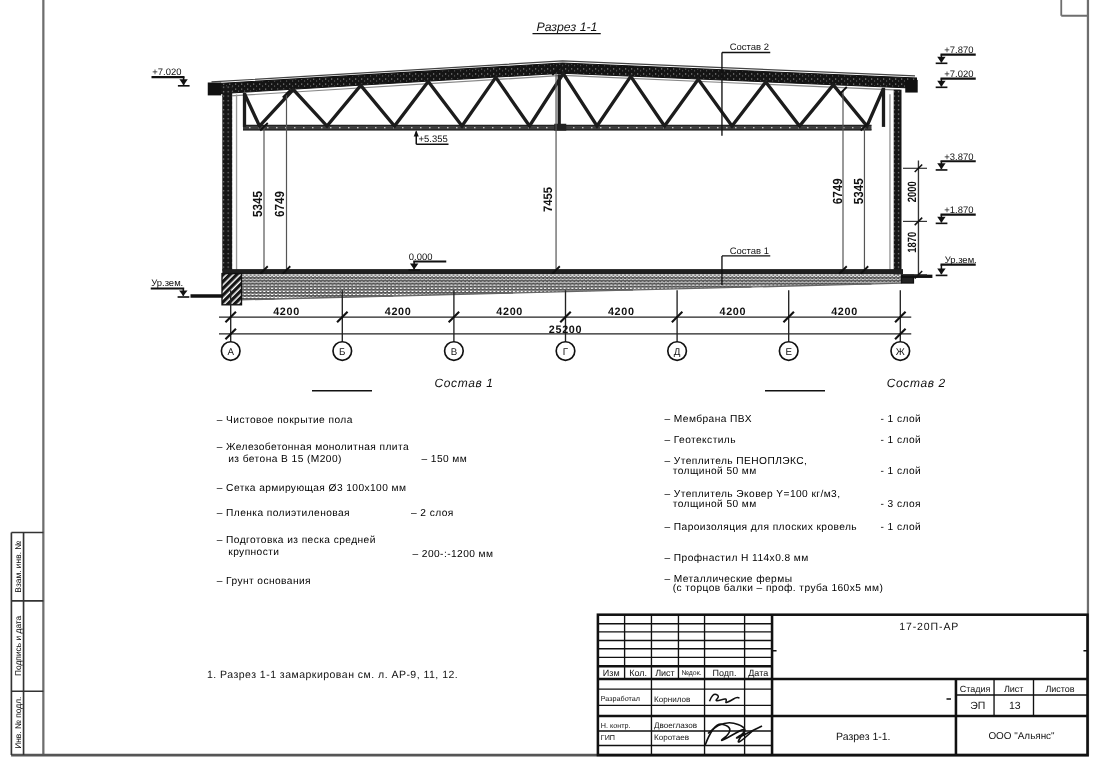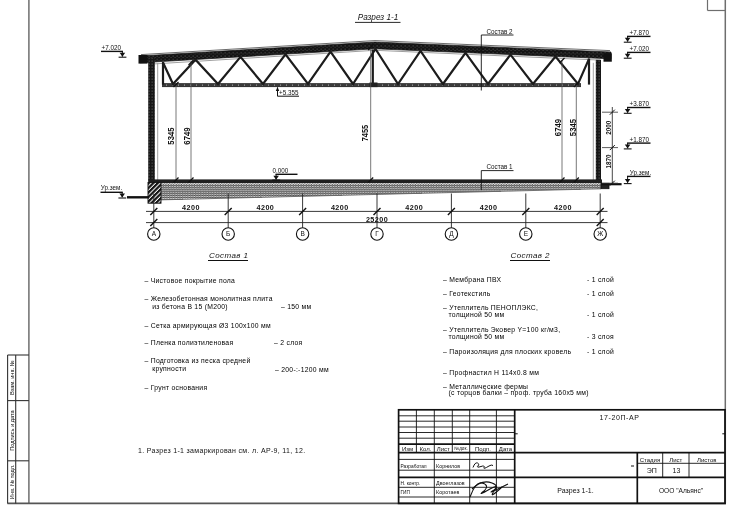--- a/index.html
+++ b/index.html
@@ -1,17 +1,17 @@
 <!DOCTYPE html>
 <html><head>
 <meta charset="utf-8">
 <style>
   html,body{margin:0;padding:0;background:#fff;}
   #page{position:relative;width:731px;height:507px;background:#fff;overflow:hidden;will-change:transform;
-        font-family:"Liberation Sans",sans-serif;color:#111;}
+        font-family:"Liberation Sans",sans-serif;color:#111;text-align:right;}
   .t{position:absolute;white-space:nowrap;}
   .li{position:absolute;white-space:nowrap;font-size:6.8px;line-height:7px;color:#000;letter-spacing:0.28px;}
 </style>
 </head>
 <body>
 <div id="page">
 <svg width="731" height="507" viewBox="0 0 731 507" style="position:absolute;left:0;top:0">
 <defs>
   <pattern id="wallh" width="3" height="3" patternUnits="userSpaceOnUse">
     <rect width="3" height="3" fill="#161616"></rect>

